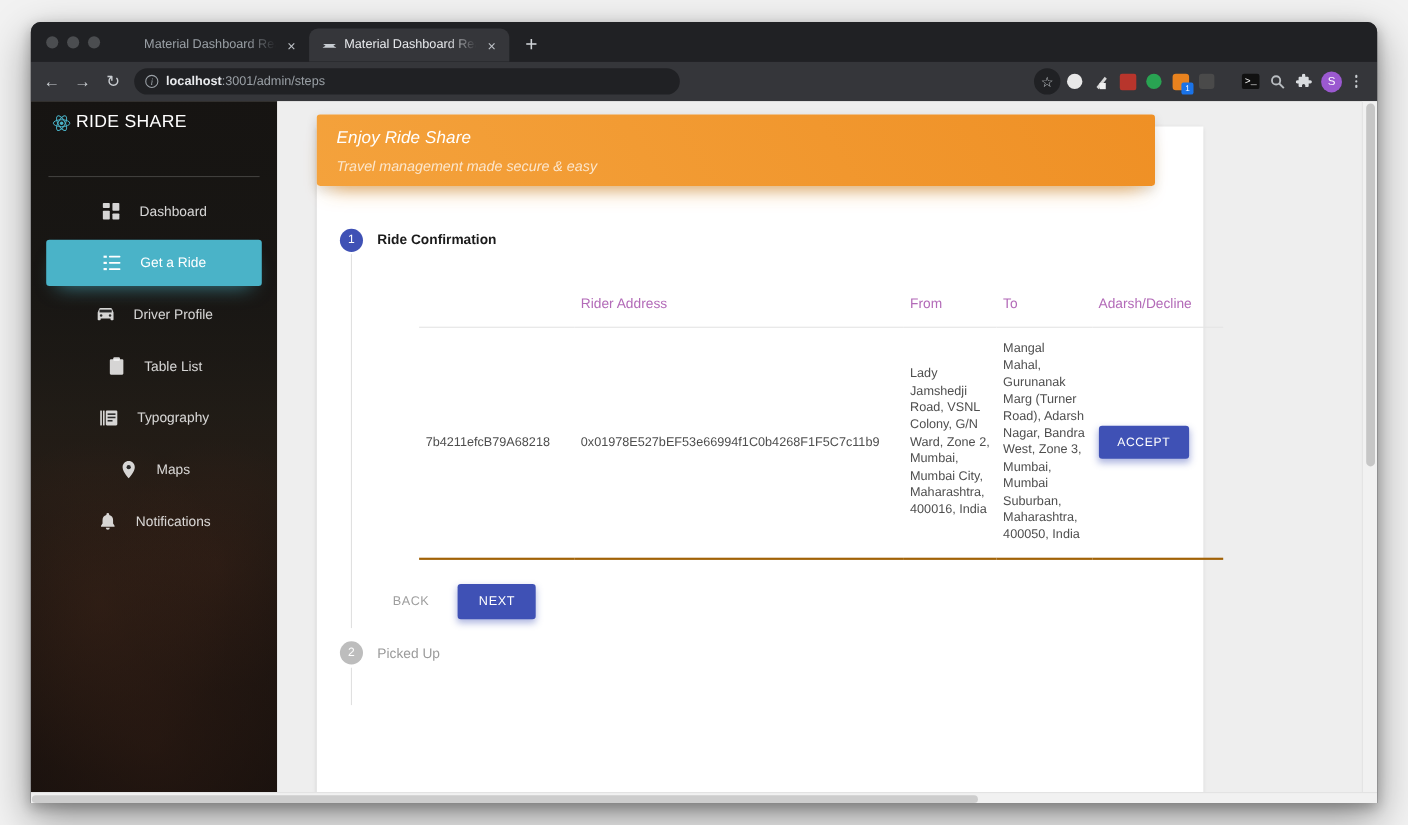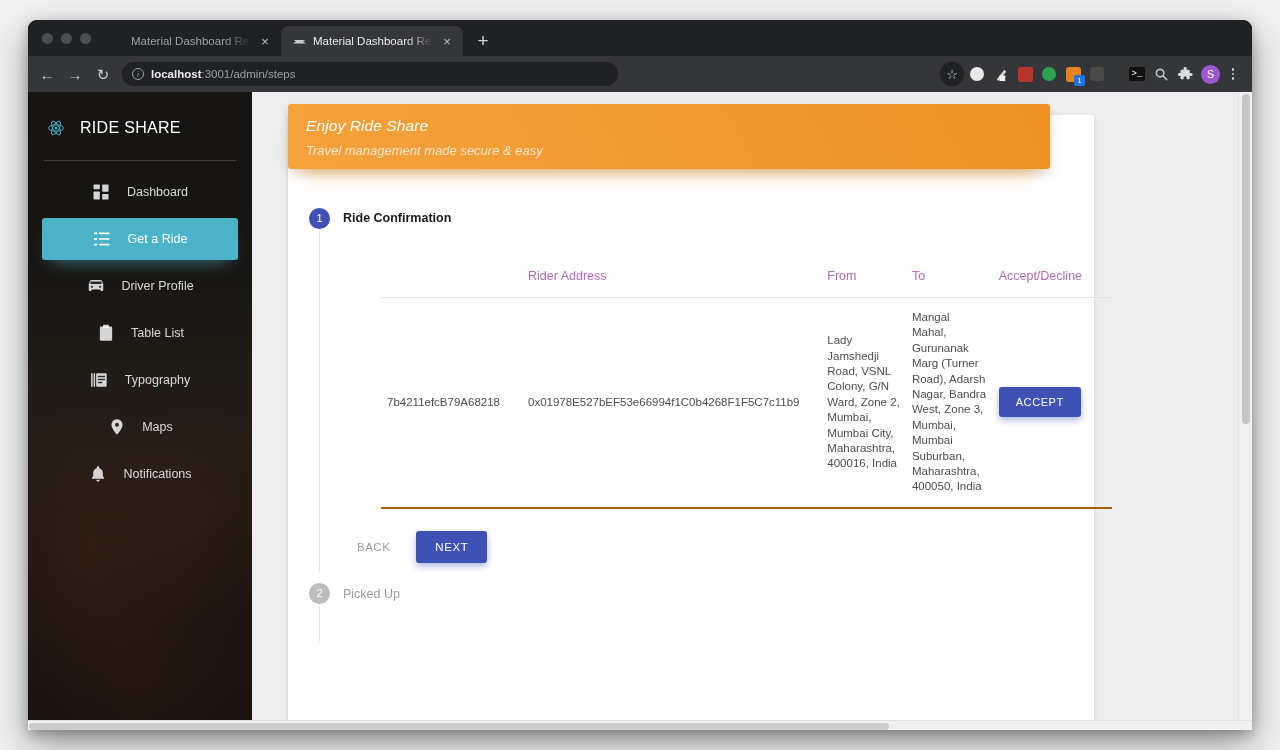--- a/index.html
+++ b/index.html
@@ -149,21 +149,21 @@
       radial-gradient(ellipse 70% 30% at 76% 66%, rgba(128,70,44,.40), transparent 60%),
       linear-gradient(180deg, #252320 0%, #2c2a24 26%, #3a3226 44%, #3d2e22 56%, #2e2119 72%, #1d1512 100%);
   }
   #sidebar-bg::after {
     content: ""; position: absolute; inset: 0;
     background: linear-gradient(180deg, rgba(20,18,16,.88) 0%, rgba(20,18,16,.80) 30%, rgba(18,14,12,.58) 52%, rgba(16,12,10,.70) 100%);
   }
   #sidebar-content { position: relative; z-index: 2; }
 
   #brand {
-    display: flex; align-items: center; gap: 15px;
+    display: flex; gap: 4px;
     height: 52px; padding: 0 18px;
     margin-top: 10px;
   }
   #brand .brand-text { color: #ffffff; font-size: 16px; letter-spacing: .3px; }
   #brand-divider { height: 1px; background: rgba(255,255,255,.18); margin: 6px 16px 10px; }
 
   .nav-item {
     display: flex; align-items: center; gap: 16px;
     height: 42px;
     margin: 5px 14px;
@@ -524,21 +524,21 @@
                     <col class="c-from">
                     <col class="c-to">
                     <col class="c-act">
                 </colgroup>
                 <thead>
                   <tr>
                     <th></th>
                     <th>Rider Address</th>
                     <th>From</th>
                     <th>To</th>
-                    <th>Accept/Decline</th>
+                    <th>Adarsh/Decline</th>
                   </tr>
                 </thead>
                 <tbody>
                   <tr>
                     <td class="cell-rider">7b4211efcB79A68218</td>
                     <td class="cell-addr">0x01978E527bEF53e66994f1C0b4268F1F5C7c11b9</td>
                     <td class="cell-from">Lady Jamshedji Road, VSNL Colony, G/N Ward, Zone 2, Mumbai, Mumbai City, Maharashtra, 400016, India</td>
                     <td class="cell-to">Mangal Mahal, Gurunanak Marg (Turner Road), Adarsh Nagar, Bandra West, Zone 3, Mumbai, Mumbai Suburban, Maharashtra, 400050, India</td>
                     <td>
                       <button id="accept-button">ACCEPT</button>

